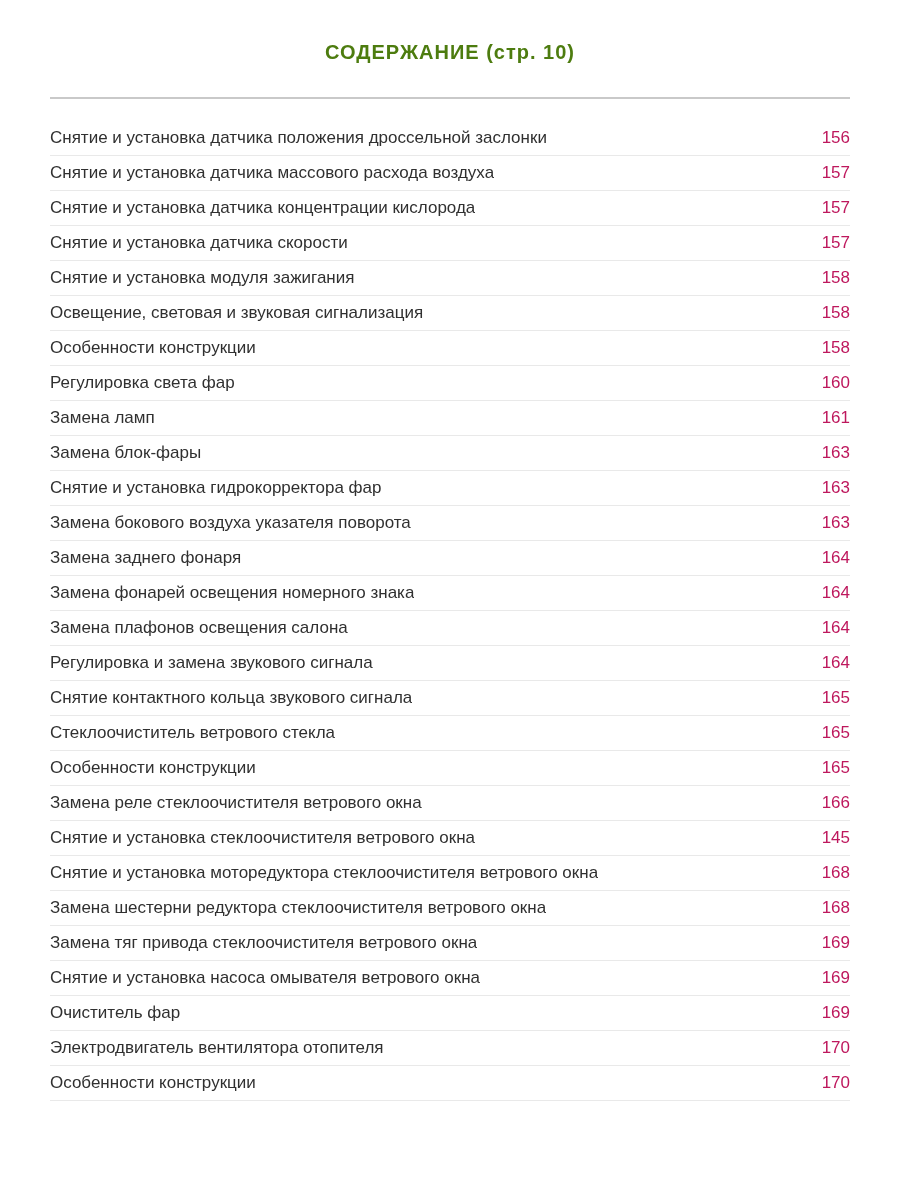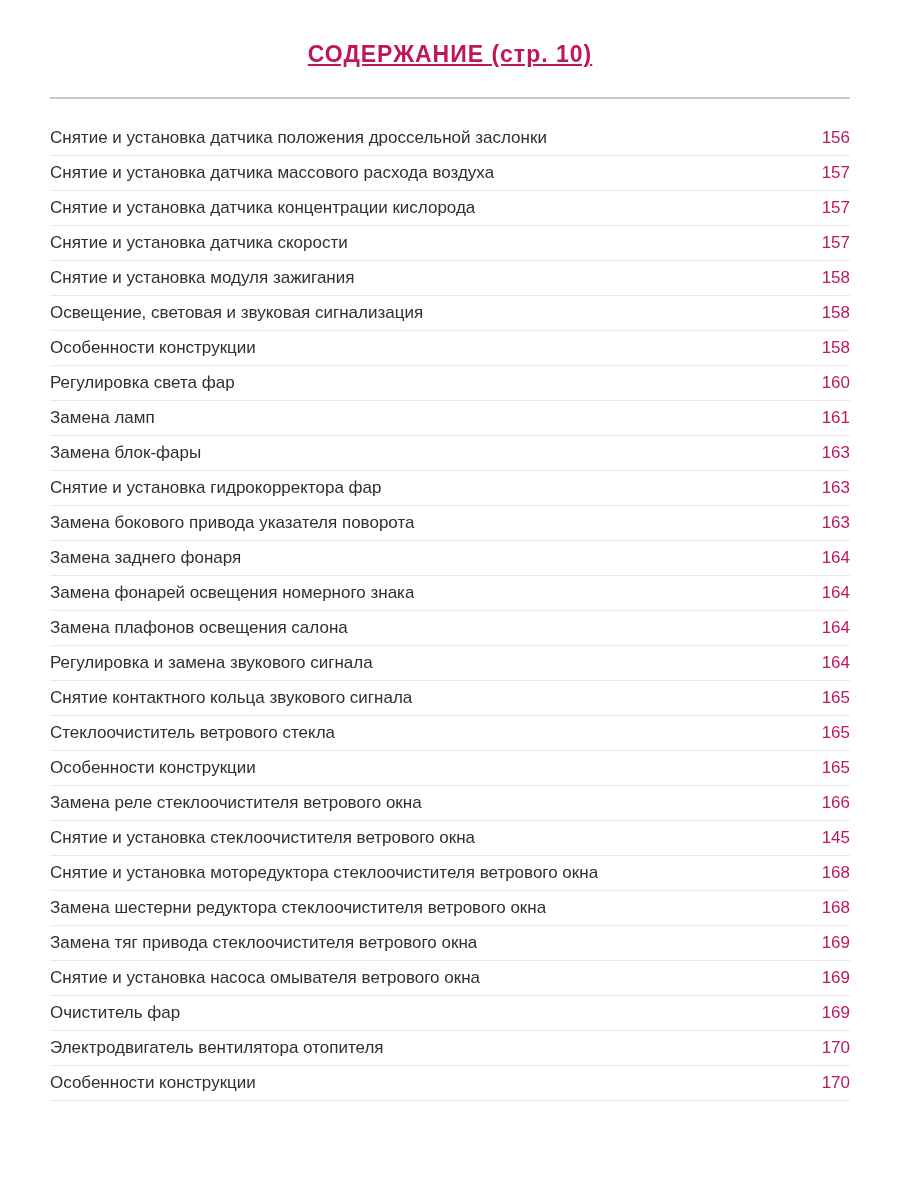--- a/index.html
+++ b/index.html
@@ -14,25 +14,24 @@
     height: 1200px;
     background: #ffffff;
     overflow: hidden;
   }
   .page-title {
     position: absolute;
     top: 41px;
     left: 0;
     width: 100%;
     text-align: center;
-    font-size: 23px;
+    font-size: 20px;
     font-weight: 700;
     letter-spacing: 1px;
-    color: #be185d;
-    text-decoration: underline;
+    color: #4d7c0f;
   }
   .header-rule {
     position: absolute;
     top: 97px;
     left: 50px;
     width: 800px;
     height: 2px;
     background: #c9c9c9;
   }
   .toc-list {
@@ -120,21 +119,21 @@
   </div>
       <div class="toc-row">
     <span class="toc-label">Замена блок-фары</span>
     <span class="toc-page">163</span>
   </div>
       <div class="toc-row">
     <span class="toc-label">Снятие и установка гидрокорректора фар</span>
     <span class="toc-page">163</span>
   </div>
       <div class="toc-row">
-    <span class="toc-label">Замена бокового привода указателя поворота</span>
+    <span class="toc-label">Замена бокового воздуха указателя поворота</span>
     <span class="toc-page">163</span>
   </div>
       <div class="toc-row">
     <span class="toc-label">Замена заднего фонаря</span>
     <span class="toc-page">164</span>
   </div>
       <div class="toc-row">
     <span class="toc-label">Замена фонарей освещения номерного знака</span>
     <span class="toc-page">164</span>
   </div>

